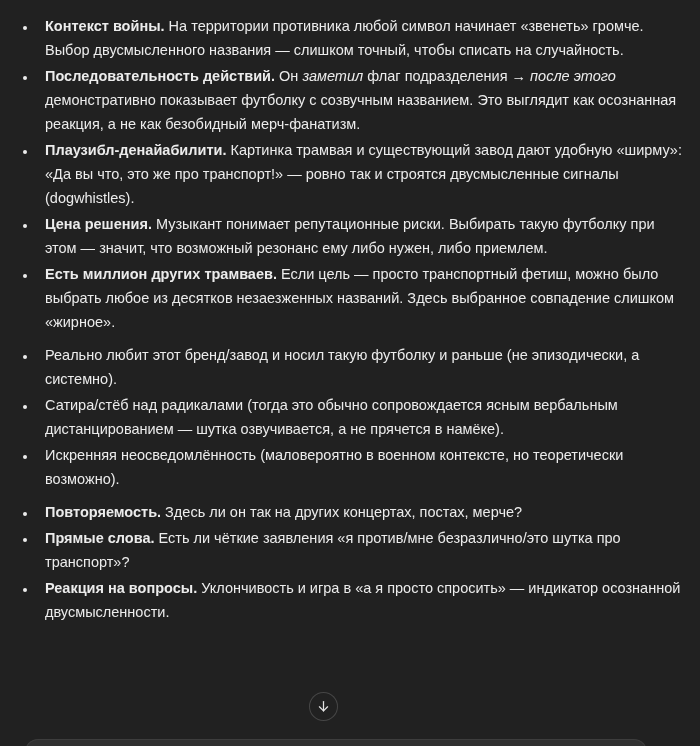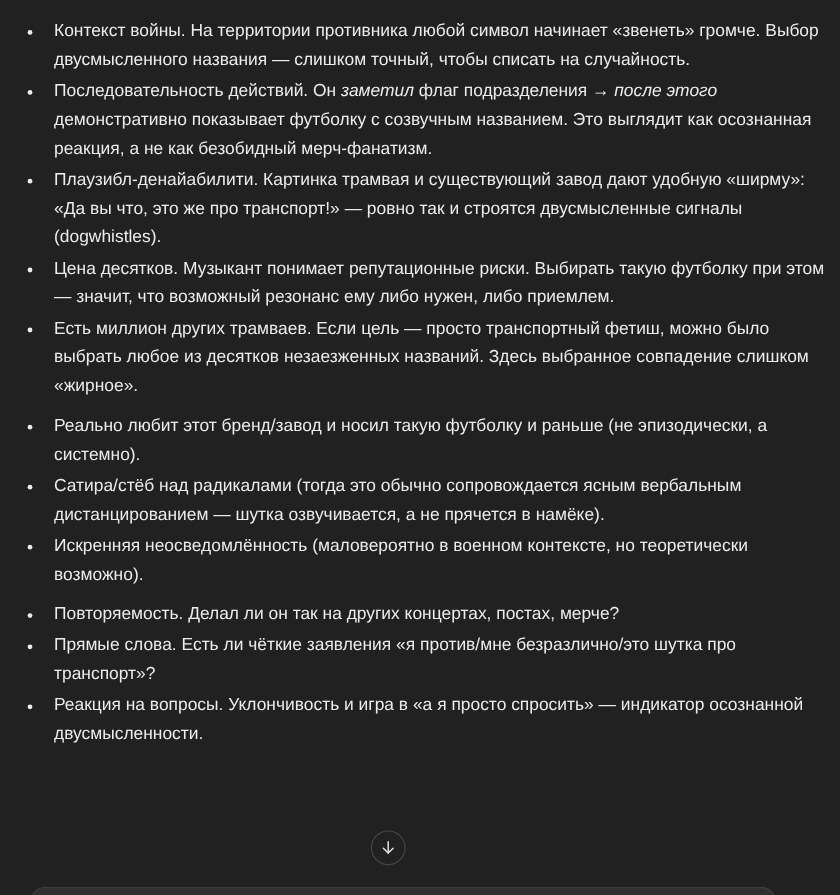--- a/index.html
+++ b/index.html
@@ -32,21 +32,21 @@
     list-style: disc outside;
   }
   .message li {
     margin: 2px 0;
     padding-left: 8px;
   }
   .message li::marker {
     color: #ececec;
     font-size: 12px;
   }
-  .seg-b { font-weight: 400; text-align: center; }
+  .seg-b { font-weight: 700; text-align: center; }
   .seg-i { font-style: italic; }
 
   .scroll-down {
     position: absolute;
     left: 309px;
     top: 692px;
     width: 29px;
     height: 29px;
     border-radius: 50%;
     background: #212121;
@@ -82,32 +82,32 @@
 <body>
 
 <div class="chat">
   <div class="message">
 
 
     <ul>
       <li><span class="seg-b">Контекст войны.</span><span> На территории противника любой символ начинает «звенеть» громче. Выбор двусмысленного названия — слишком точный, чтобы списать на случайность.</span></li>
       <li><span class="seg-b">Последовательность действий.</span><span> Он </span><span class="seg-i">заметил</span><span> флаг подразделения → </span><span class="seg-i">после этого</span><span> демонстративно показывает футболку с созвучным названием. Это выглядит как осознанная реакция, а не как безобидный мерч-фанатизм.</span></li>
       <li><span class="seg-b">Плаузибл-денайабилити.</span><span> Картинка трамвая и существующий завод дают удобную «ширму»: «Да вы что, это же про транспорт!» — ровно так и строятся двусмысленные сигналы (dogwhistles).</span></li>
-      <li><span class="seg-b">Цена десятков.</span><span> Музыкант понимает репутационные риски. Выбирать такую футболку при этом — значит, что возможный резонанс ему либо нужен, либо приемлем.</span></li>
+      <li><span class="seg-b">Цена решения.</span><span> Музыкант понимает репутационные риски. Выбирать такую футболку при этом — значит, что возможный резонанс ему либо нужен, либо приемлем.</span></li>
       <li><span class="seg-b">Есть миллион других трамваев.</span><span> Если цель — просто транспортный фетиш, можно было выбрать любое из десятков незаезженных названий. Здесь выбранное совпадение слишком «жирное».</span></li>
     </ul>
 
     <ul>
       <li><span>Реально любит этот бренд/завод и носил такую футболку и раньше (не эпизодически, а системно).</span></li>
       <li><span>Сатира/стёб над радикалами (тогда это обычно сопровождается ясным вербальным дистанцированием — шутка озвучивается, а не прячется в намёке).</span></li>
       <li><span>Искренняя неосведомлённость (маловероятно в военном контексте, но теоретически возможно).</span></li>
     </ul>
 
     <ul>
-      <li><span class="seg-b">Повторяемость.</span><span> Делал ли он так на других концертах, постах, мерче?</span></li>
+      <li><span class="seg-b">Повторяемость.</span><span> Здесь ли он так на других концертах, постах, мерче?</span></li>
       <li><span class="seg-b">Прямые слова.</span><span> Есть ли чёткие заявления «я против/мне безразлично/это шутка про транспорт»?</span></li>
       <li><span class="seg-b">Реакция на вопросы.</span><span> Уклончивость и игра в «а я просто спросить» — индикатор осознанной двусмысленности.</span></li>
 
     </ul>
 
   </div>
 </div>
 
 <button class="scroll-down" aria-label="arrow-down-icon">
   <span>

